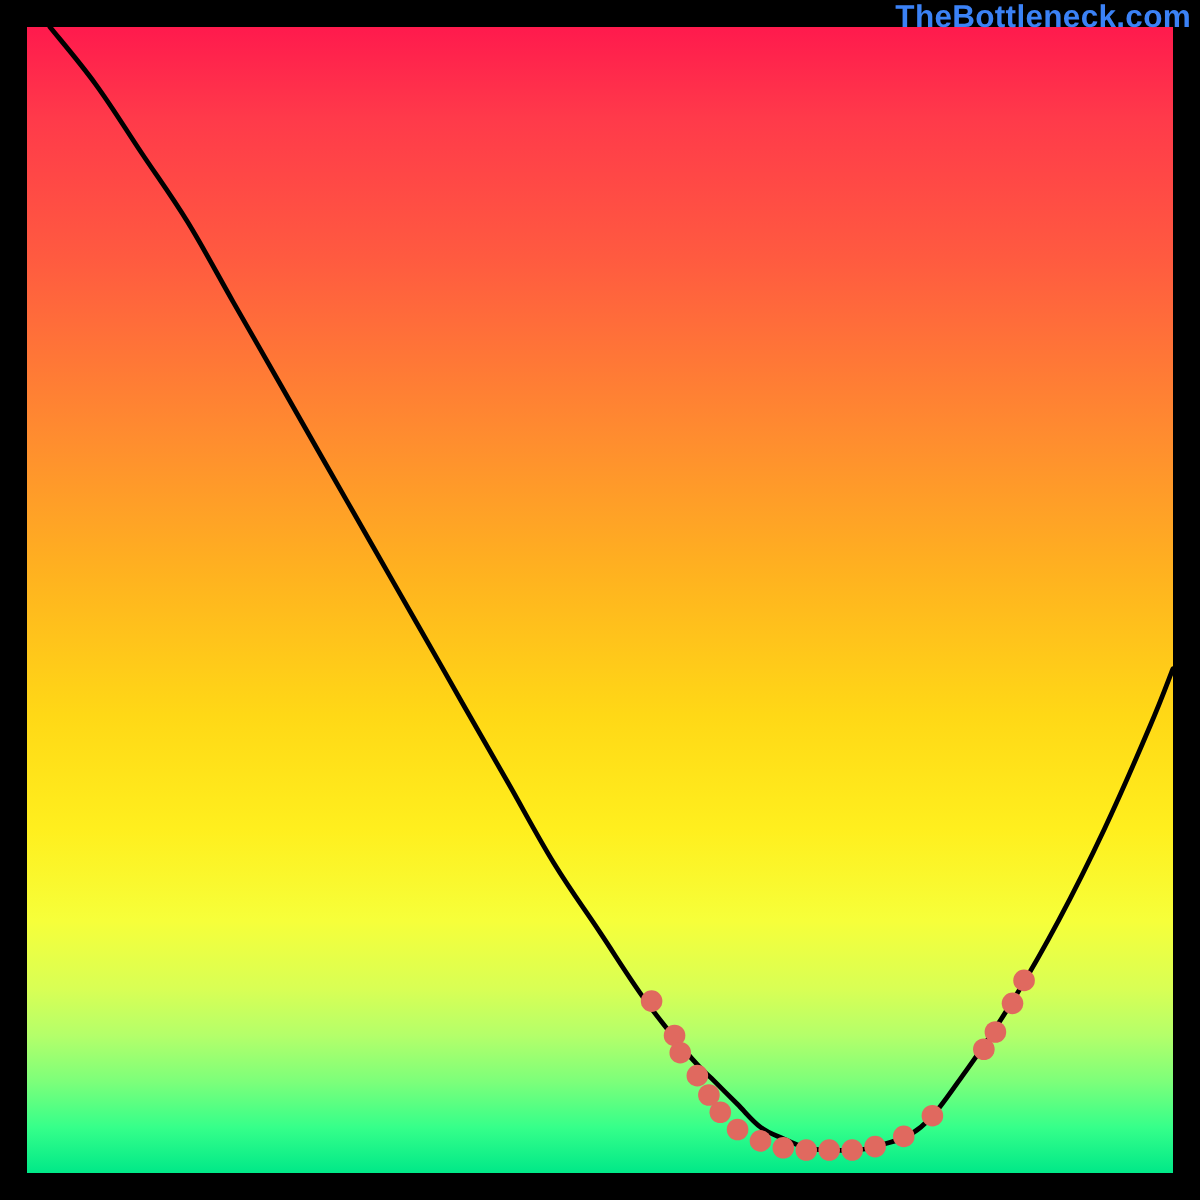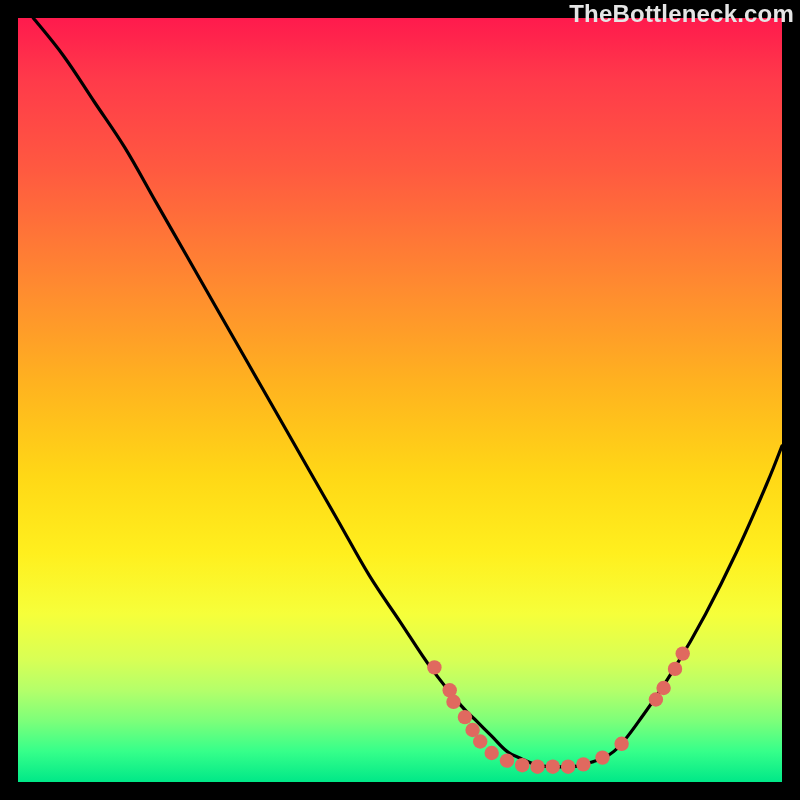--- a/index.html
+++ b/index.html
@@ -40,23 +40,23 @@
       #b4ff6a 88%,
       #7dff7a 92%,
       #36ff8a 96%,
       #00e888 100%
     );
   }
   .watermark {
     position: absolute;
     top: 0px;
     right: 6px;
-    font-size: 24px;
+    font-size: 21px;
     font-weight: 600;
-    color: #e5e5e5;
+    color: #3b82f6;
     letter-spacing: 0.2px;
     user-select: none;
   }
   svg.curve {
     position: absolute;
     left: 0;
     top: 0;
     width: 764px;
     height: 764px;
     overflow: visible;

